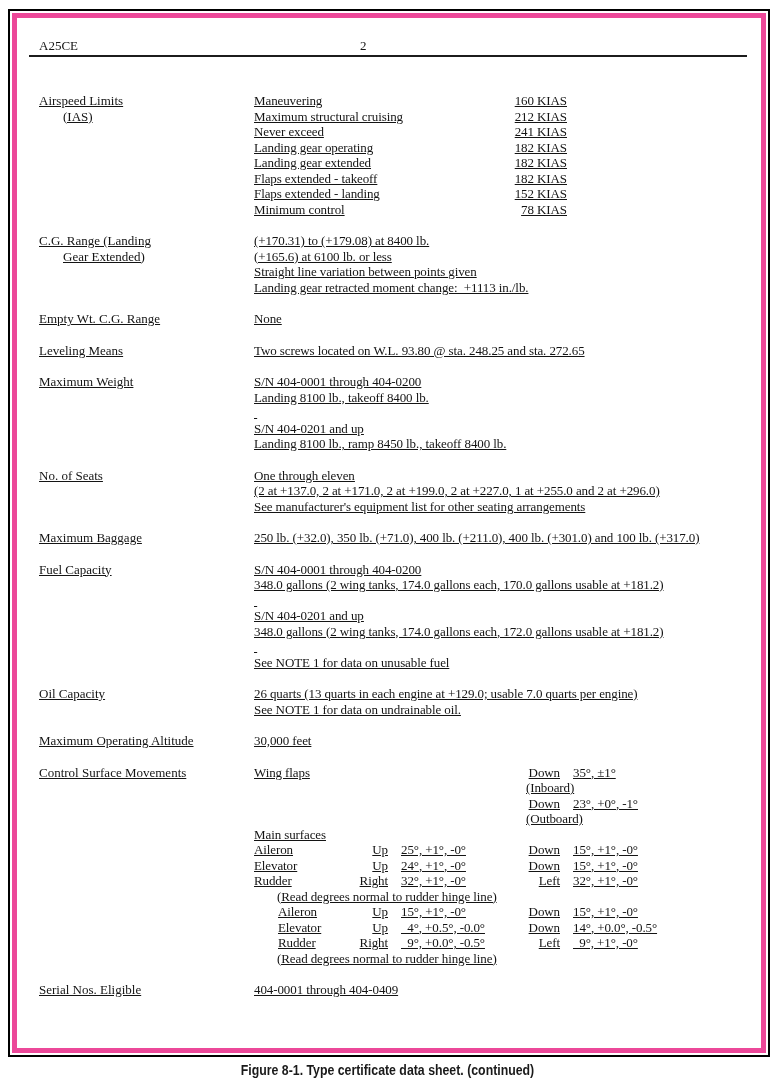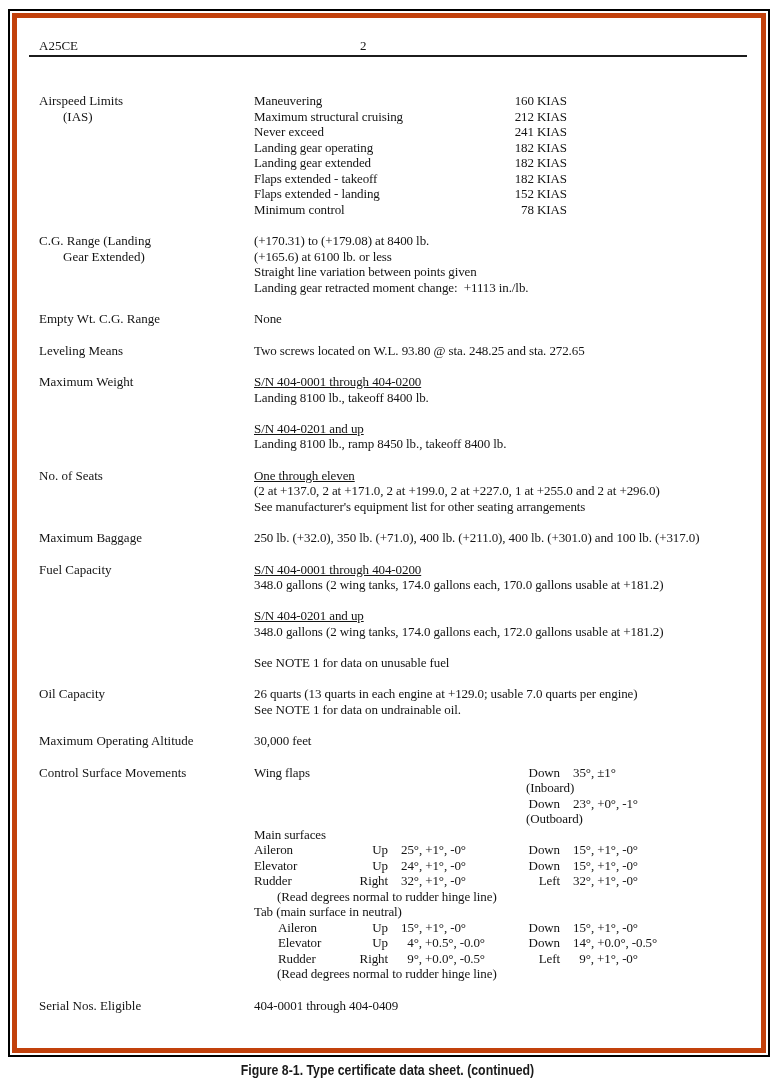--- a/index.html
+++ b/index.html
@@ -6,21 +6,21 @@
   .page{
     position:relative;width:775px;height:1088px;background:#fff;
     font-family:"Liberation Serif","DejaVu Serif",serif;
     color:#141414;font-size:13px;line-height:15.5px;overflow:hidden;
   }
   .frame-outer{
     position:absolute;left:8px;top:9px;width:762px;height:1048px;
     border:2px solid #000;box-sizing:border-box;padding:2px;background:#fff;
   }
   .frame-inner{
-    width:100%;height:100%;border:5px solid #c2410c;box-sizing:border-box;overflow:hidden;
+    width:100%;height:100%;border:5px solid #ec4899;box-sizing:border-box;overflow:hidden;text-decoration:underline;
   }
   .doc{padding:20px 10px 0 22px;}
   .doc-header{
     position:relative;margin-left:-10px;margin-right:4px;
     border-bottom:2px solid #1c1c1c;padding:0 0 3px 0;height:14px;
   }
   .doc-id{position:absolute;left:10px;top:0;}
   .page-number{position:absolute;left:331px;top:0;}
   .doc-body{margin-top:36px;}
   .section{display:flex;margin-bottom:16px;}
@@ -242,23 +242,20 @@
                     <span class="c-name">Rudder</span>
                     <span class="c-dir">Right</span>
                     <span class="c-val">32°, +1°, -0°</span>
                     <span class="c-dir">Left</span>
                     <span class="c-val">32°, +1°, -0°</span>
                   </div>
                   <div class="ctrl-row">
                     <div class="ctrl-note">(Read degrees normal to rudder hinge line)</div>
                   </div>
                   <div class="ctrl-row">
-                    <div class="ctrl-full">Tab (main surface in neutral)</div>
-                  </div>
-                  <div class="ctrl-row">
                     <span class="c-name indent2">Aileron</span>
                     <span class="c-dir">Up</span>
                     <span class="c-val">15°, +1°, -0°</span>
                     <span class="c-dir">Down</span>
                     <span class="c-val">15°, +1°, -0°</span>
                   </div>
                   <div class="ctrl-row">
                     <span class="c-name indent2">Elevator</span>
                     <span class="c-dir">Up</span>
                     <span class="c-val">  4°, +0.5°, -0.0°</span>

